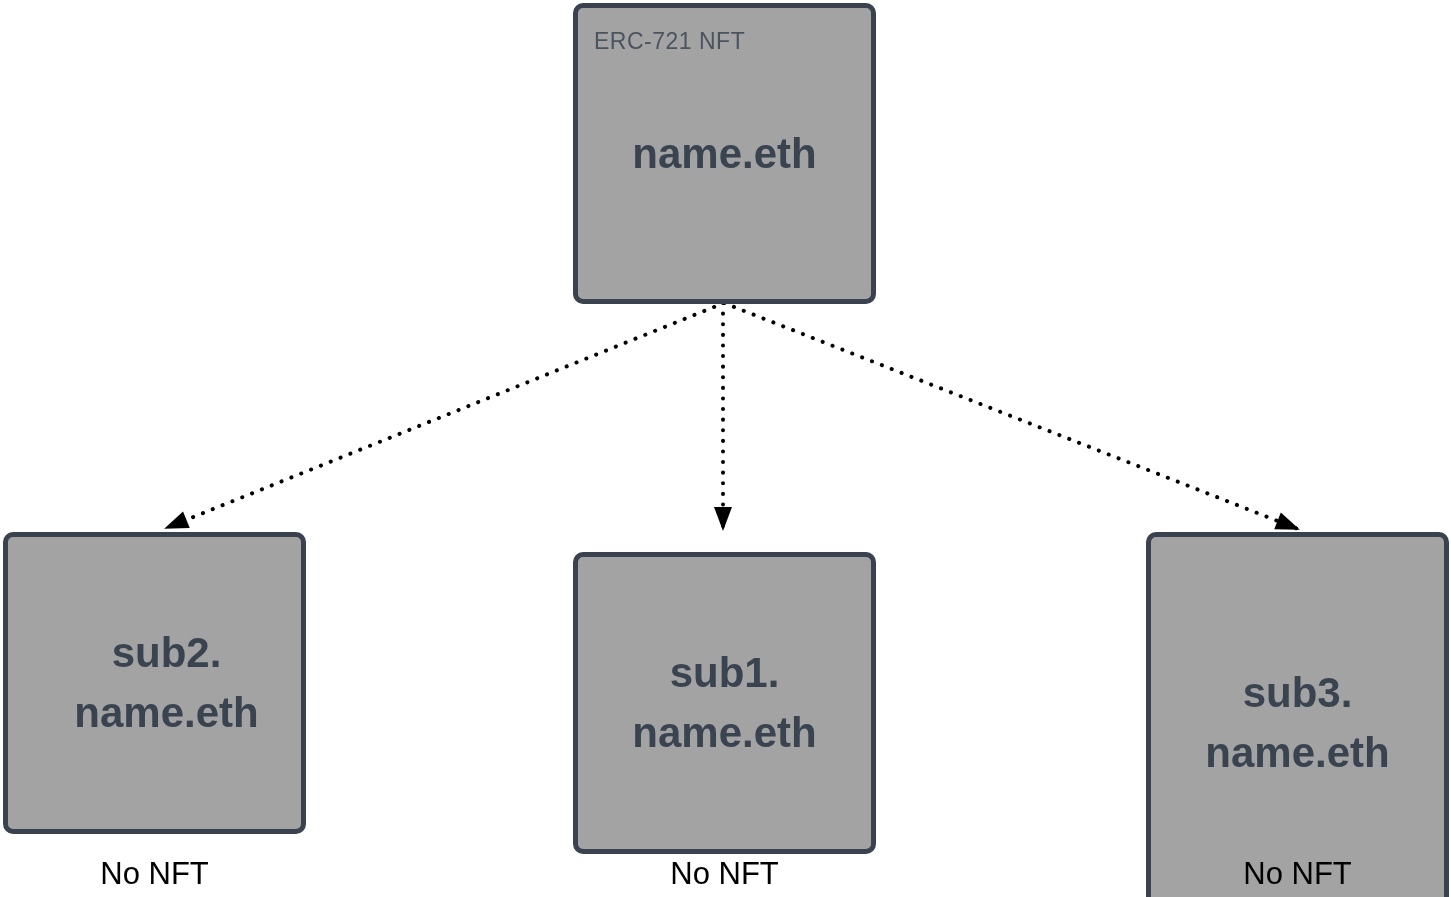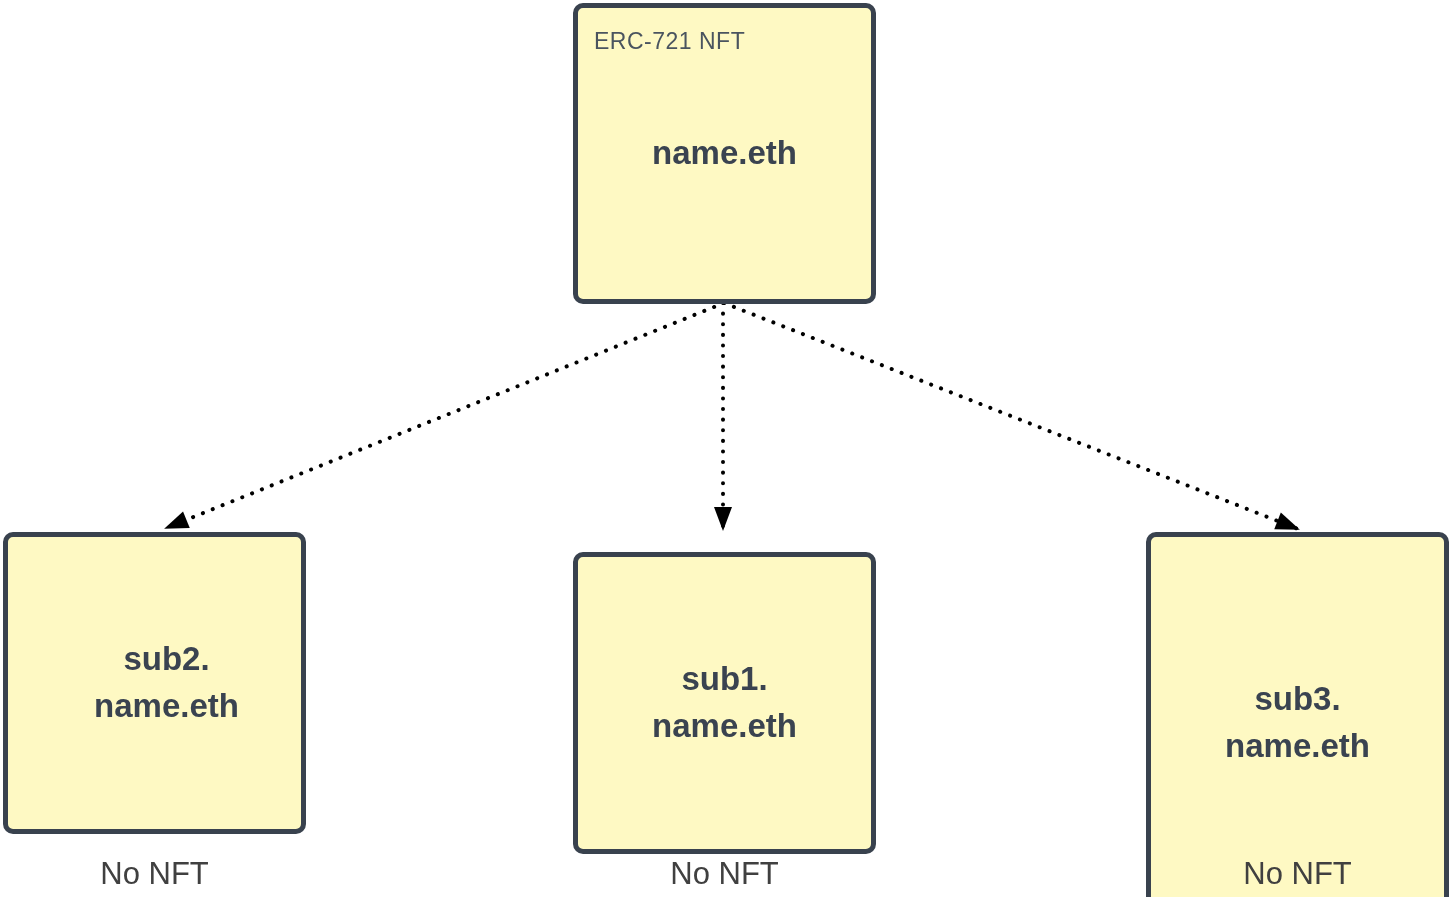--- a/index.html
+++ b/index.html
@@ -11,55 +11,55 @@
     overflow: hidden;
   }
   .edges-layer {
     position: absolute; left: 0; top: 0;
     width: 1451px; height: 897px;
     pointer-events: none;
   }
   .node {
     position: absolute;
     box-sizing: border-box;
-    background: #fef9c3;
+    background: #a3a3a3;
     border: 5px solid #39424e;
     border-radius: 10px;
     display: flex;
     align-items: center;
     justify-content: center;
   }
   .node-root   { left: 573px;  top: 3px;   width: 303px; height: 301px; }
   .node-child0 { left: 3px;    top: 532px; width: 303px; height: 302px; padding-left: 24px; }
   .node-child1 { left: 573px;  top: 552px; width: 303px; height: 302px; }
   .node-child2 { left: 1146px; top: 532px; width: 303px; height: 382px; }
   .node-badge {
     position: absolute;
     left: 16px; top: 20px;
     font-size: 23px;
     font-weight: 400;
     color: #4a545f;
     letter-spacing: 0.5px;
   }
   .node-name {
     font-weight: bold;
-    font-size: 33px;
+    font-size: 42px;
     line-height: 1.42;
     color: #3a4350;
     text-align: center;
     white-space: pre-line;
   }
   .caption {
     position: absolute;
     top: 856px;
     width: 303px;
     text-align: center;
     font-size: 31px;
     font-weight: 400;
-    color: #404040;
+    color: #000000;
   }
   .caption-0 { left: 3px; }
   .caption-1 { left: 573px; }
   .caption-2 { left: 1146px; }
 </style>
 </head>
 <body>
 
 <svg class="edges-layer" width="1451" height="897" viewBox="0 0 1451 897" xmlns="http://www.w3.org/2000/svg">
   <defs>

